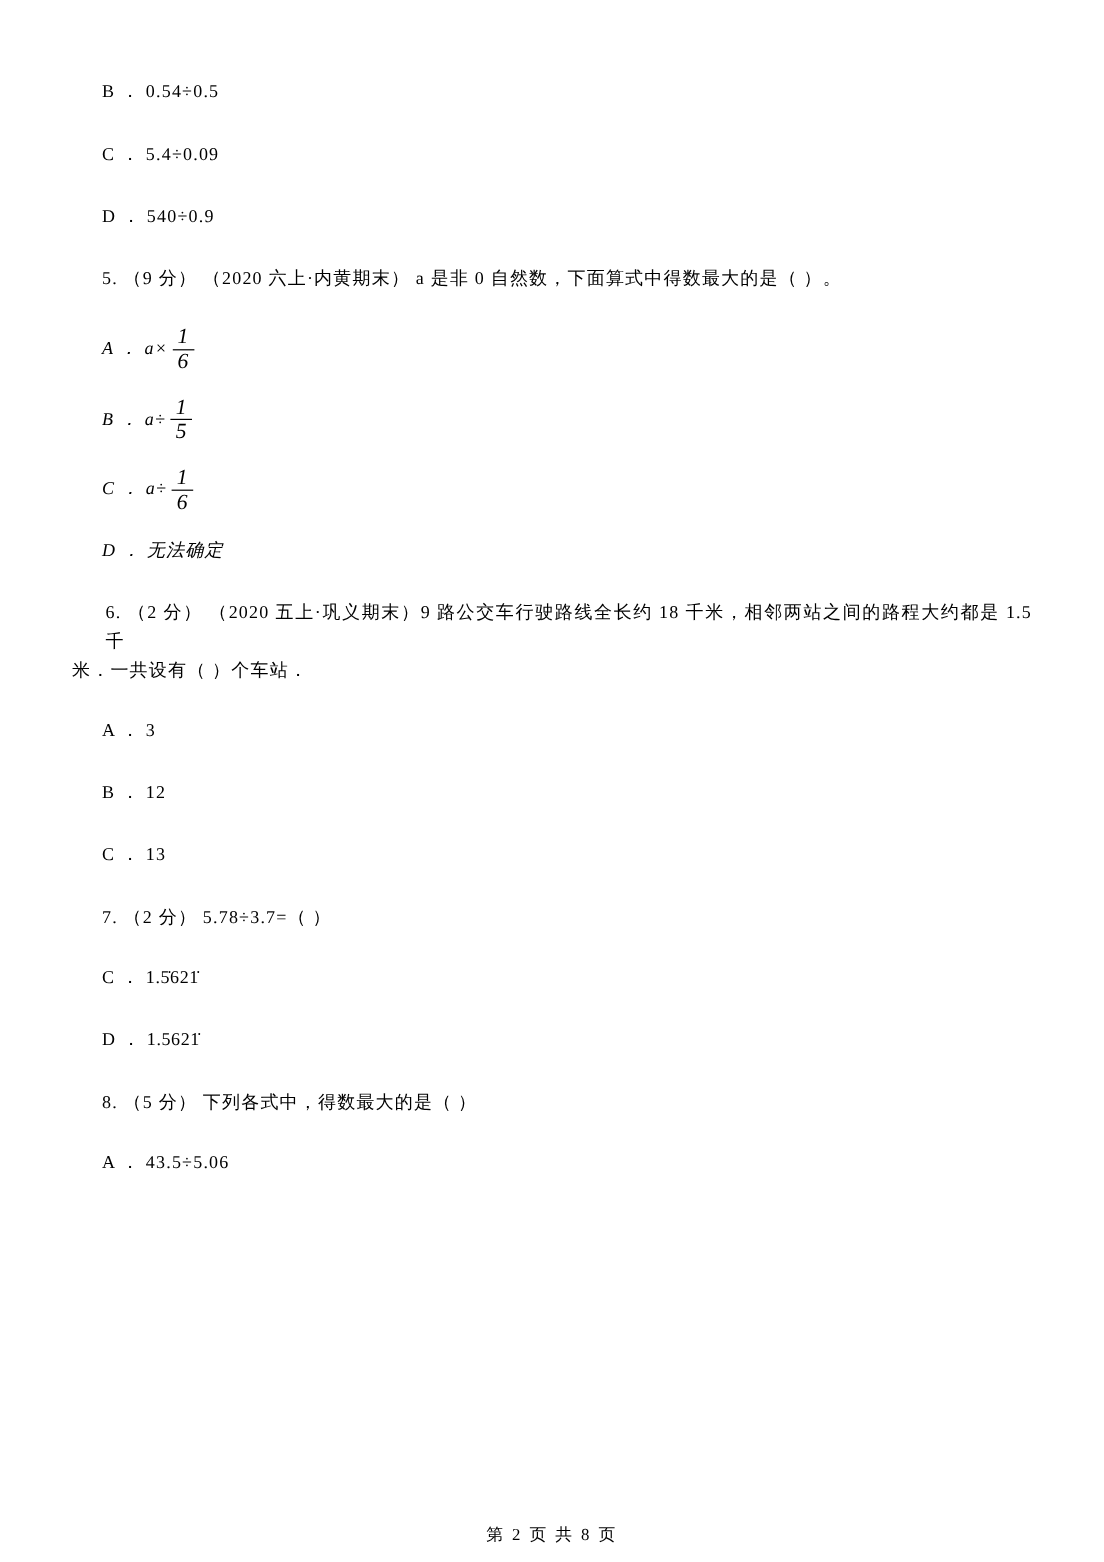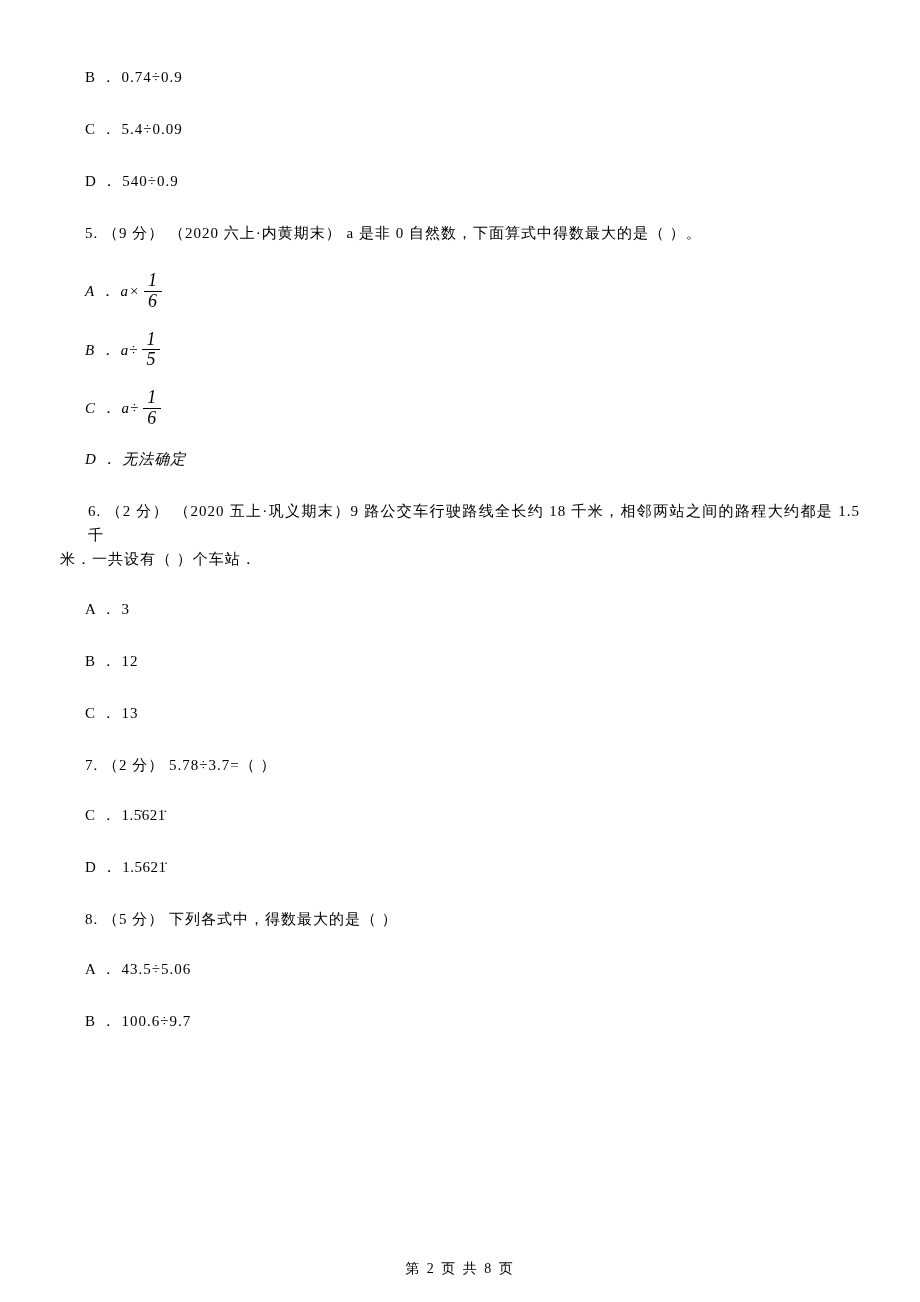--- a/index.html
+++ b/index.html
@@ -59,32 +59,32 @@
     }
     .fraction .den {
       padding: 0 4px;
     }
     .recurring-image {
       font-family: "SimSun", serif;
       letter-spacing: 0.5px;
     }
     .footer {
       position: absolute;
-      bottom: 22px;
+      bottom: 11px;
       width: 100%;
       text-align: center;
       font-size: 14px;
       letter-spacing: 2px;
     }
   </style>
 </head>
 <body>
 
 <div class="content">
-  <div class="option-line">B ． 0.74÷0.9</div>
+  <div class="option-line">B ． 0.54÷0.5</div>
   <div class="option-line">C ． 5.4÷0.09</div>
   <div class="option-line">D ． 540÷0.9</div>
 
   <div class="question-line">5. （9 分） （2020 六上·内黄期末） a 是非 0 自然数，下面算式中得数最大的是（    ）。</div>
 
   <div class="fraction-option">
     <span>A ． a×</span>
     <span class="fraction">
       <span class="num">1</span>
       <span class="den">6</span>
@@ -123,16 +123,15 @@
   <div class="option-line">
     <span>C ． </span><span class="recurring-image">1.5̇621̇</span>
   </div>
   <div class="option-line">
     <span>D ． </span><span class="recurring-image">1.5621̇</span>
   </div>
 
   <div class="question-line">8. （5 分） 下列各式中，得数最大的是（    ）</div>
 
   <div class="option-line">A ． 43.5÷5.06</div>
-  <div class="option-line">B ． 100.6÷9.7</div>
 </div>
 
 <div class="footer">第 2 页 共 8 页</div>
 
 </body></html>

